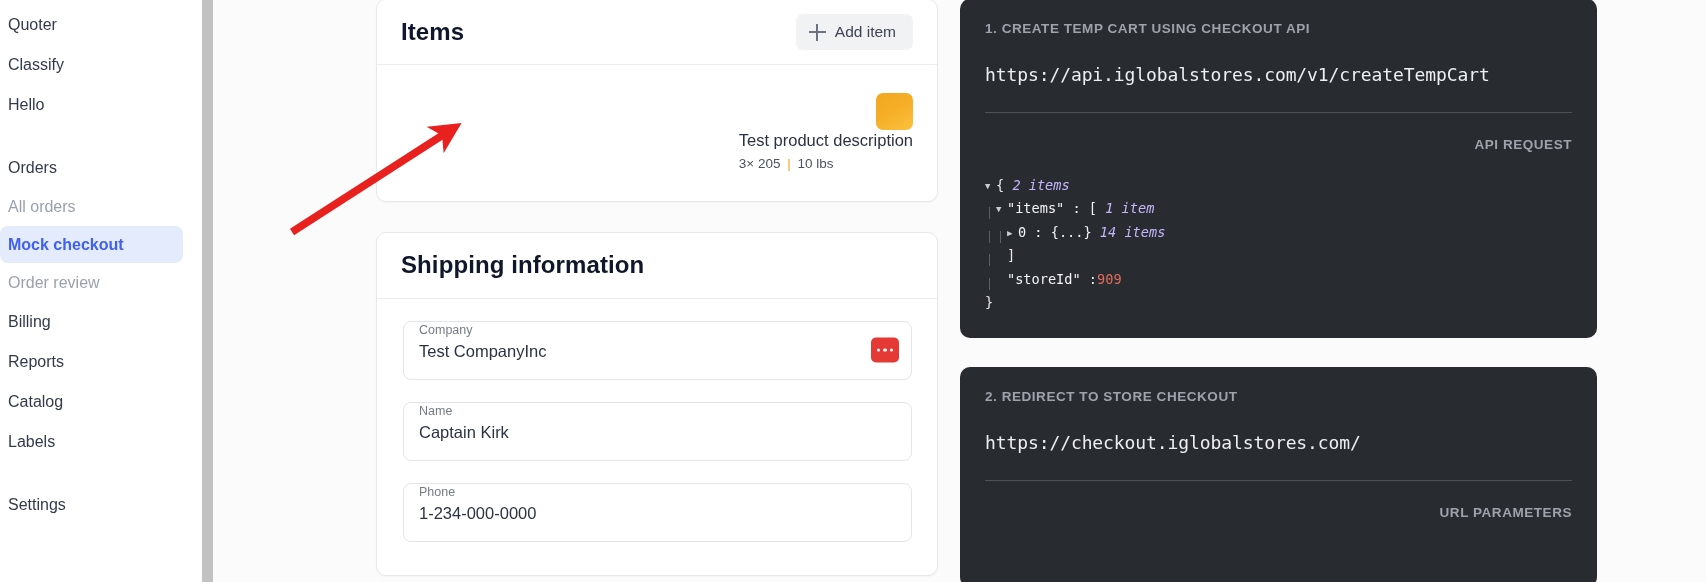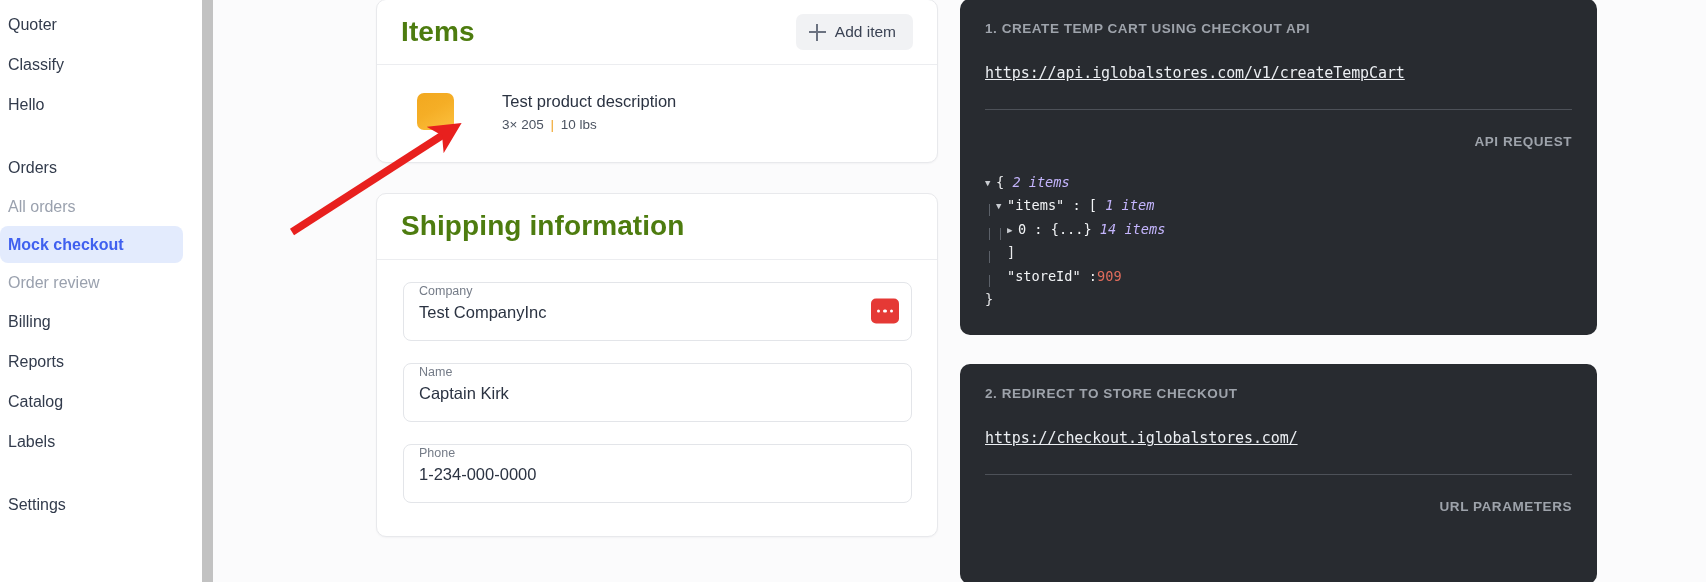--- a/index.html
+++ b/index.html
@@ -67,22 +67,22 @@
     box-shadow: 0 1px 2px rgba(16,24,40,0.04);
   }
 
   .card-header {
     display: flex; align-items: center; justify-content: space-between;
     padding: 0 24px;
     height: 65px;
     border-bottom: 1px solid #ecedf0;
   }
   .card-title {
-    font-size: 28px;
-    color: #4d7c0f;
+    font-size: 24px;
+    color: #0f172a;
     letter-spacing: .1px;
   }
 
   .add-btn {
     display: flex; align-items: center; gap: 9px;
     background: #f1f2f4;
     border: none;
     border-radius: 7px;
     height: 36px;
     padding: 0 17px 0 13px;
@@ -92,22 +92,23 @@
     font-family: "Liberation Sans", sans-serif;
   }
   .plus-icon { display:block; width:17px; height:17px; position:relative; }
   .plus-icon::before, .plus-icon::after {
     content:""; position:absolute; background:#6b7280;
   }
   .plus-icon::before { left:0; top:7px; width:17px; height:2px; }
   .plus-icon::after  { top:0; left:7px; height:17px; width:2px; }
 
   .item-row {
-    display: flex; align-items: flex-start;
+    display: flex; align-items: flex-end;
     padding: 26px 24px 30px 40px;
+    flex-direction: column;
   }
   .thumb {
     width: 37px; height: 37px;
     border-radius: 7px;
     background: linear-gradient(150deg, #f2a81f 0%, #f5ae26 45%, #fcc13f 100%);
     flex: none;
     margin-top: 2px;
   }
   .item-text { margin-left: 48px; }
   .item-name {
@@ -167,25 +168,24 @@
   .dark-heading {
     font-size: 13.5px;
     font-weight: 700;
     letter-spacing: .55px;
     color: #9ea3ab;
     text-transform: uppercase;
     margin-bottom: 28px;
   }
   .mono {
     font-family: "DejaVu Sans Mono", "Liberation Mono", monospace;
-    font-size: 15px;
+    font-size: 18px;
     color: #eceff3;
     white-space: nowrap;
     letter-spacing: -0.1px;
-    text-decoration: underline;
   }
   .dark-rule {
     border-top: 1px solid #4d5158;
     margin: 27px 0 24px 0;
   }
   .dark-heading2 {
     font-size: 13.5px;
     font-weight: 700;
     letter-spacing: .55px;
     color: #9ea3ab;

